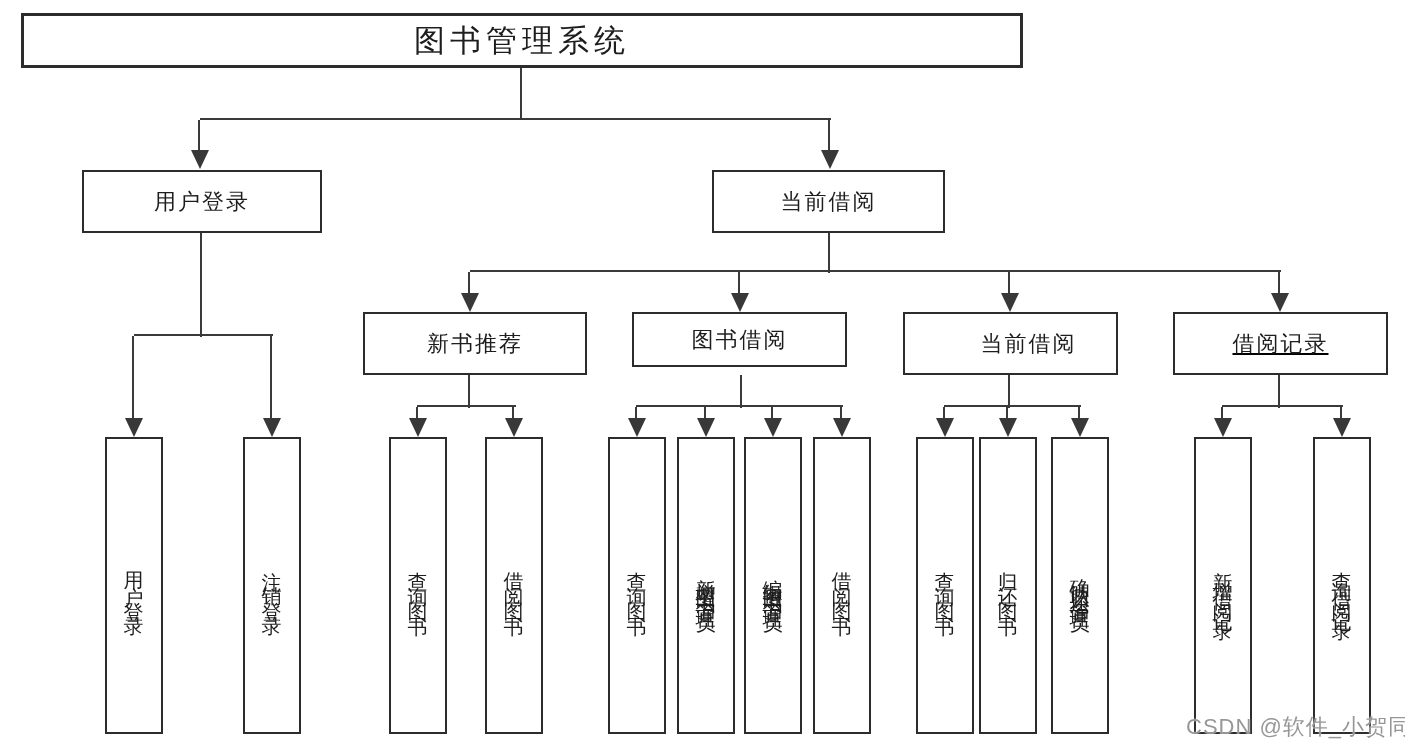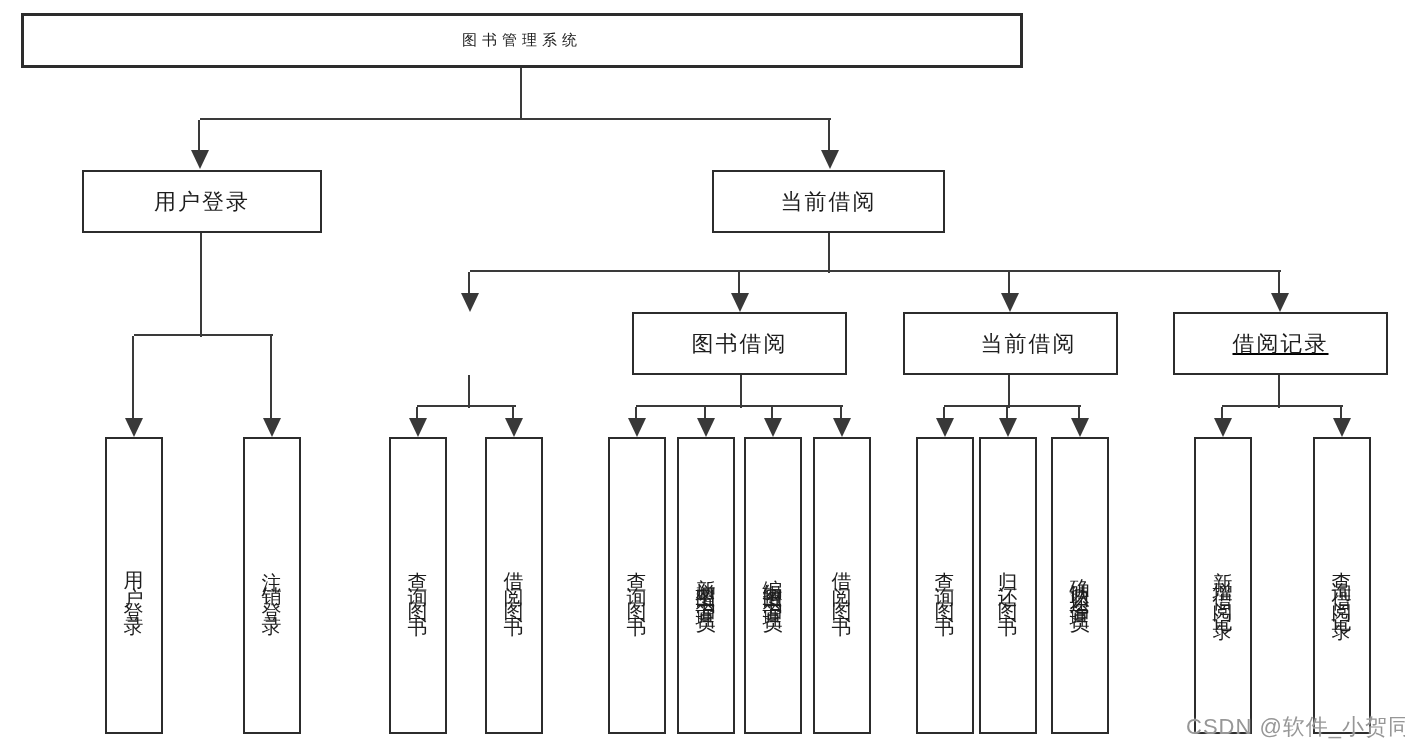--- a/index.html
+++ b/index.html
@@ -2,21 +2,21 @@
 <html><head>
 <meta charset="utf-8">
 <style>
   html,body{margin:0;padding:0;background:#ffffff;}
   #stage{position:relative;width:1405px;height:747px;background:#ffffff;overflow:hidden;
          font-family:"Liberation Sans","DejaVu Sans",sans-serif;}
   .box{position:absolute;background:#ffffff;border:2px solid #2c2c2c;box-sizing:border-box;
        display:flex;align-items:center;justify-content:center;}
   .root{border-width:3px;}
   .hlabel{font-size:22px;letter-spacing:2px;color:#1d1d1d;white-space:nowrap;}
-  .title{font-size:15px;letter-spacing:5px;}
+  .title{font-size:31px;letter-spacing:5px;}
   .vlabel{writing-mode:vertical-rl;text-orientation:mixed;font-size:20px;line-height:1;
           color:#1d1d1d;white-space:nowrap;}
   .sp4{letter-spacing:15px;}
   .sp6{letter-spacing:10px;}
   .sp9{letter-spacing:5px;}
   .vline,.hline{position:absolute;background:#3a3a3a;}
   .vline{width:2px;}
   .hline{height:2px;}
   .arrow{position:absolute;width:0;height:0;border-left:9px solid transparent;
          border-right:9px solid transparent;border-top:19px solid #383838;}
@@ -88,21 +88,24 @@
     <span class="hlabel title">图书管理系统</span>
   </div>
 
   <div class="box" style="left:82px;top:170px;width:240px;height:63px;">
     <span class="hlabel">用户登录</span>
   </div>
   <div class="box" style="left:712px;top:170px;width:233px;height:63px;">
     <span class="hlabel">当前借阅</span>
   </div>
 
-  <div class="box" style="left:632px;top:312px;width:215px;height:63px;">
+  <div class="box" style="left:363px;top:312px;width:224px;height:63px;">
+    <span class="hlabel">新书推荐</span>
+  </div>
+  <div class="box" style="left:632px;top:312px;width:215px;height:55px;">
     <span class="hlabel">图书借阅</span>
   </div>
   <div class="box" style="left:903px;top:312px;width:215px;height:63px;padding-left:36px;">
     <span class="hlabel">当前借阅</span>
   </div>
   <div class="box" style="left:1173px;top:312px;width:215px;height:63px;text-decoration:underline;">
     <span class="hlabel">借阅记录</span>
   </div>
 
   <div class="box" style="left:105px;top:437px;width:58px;height:297px;">

